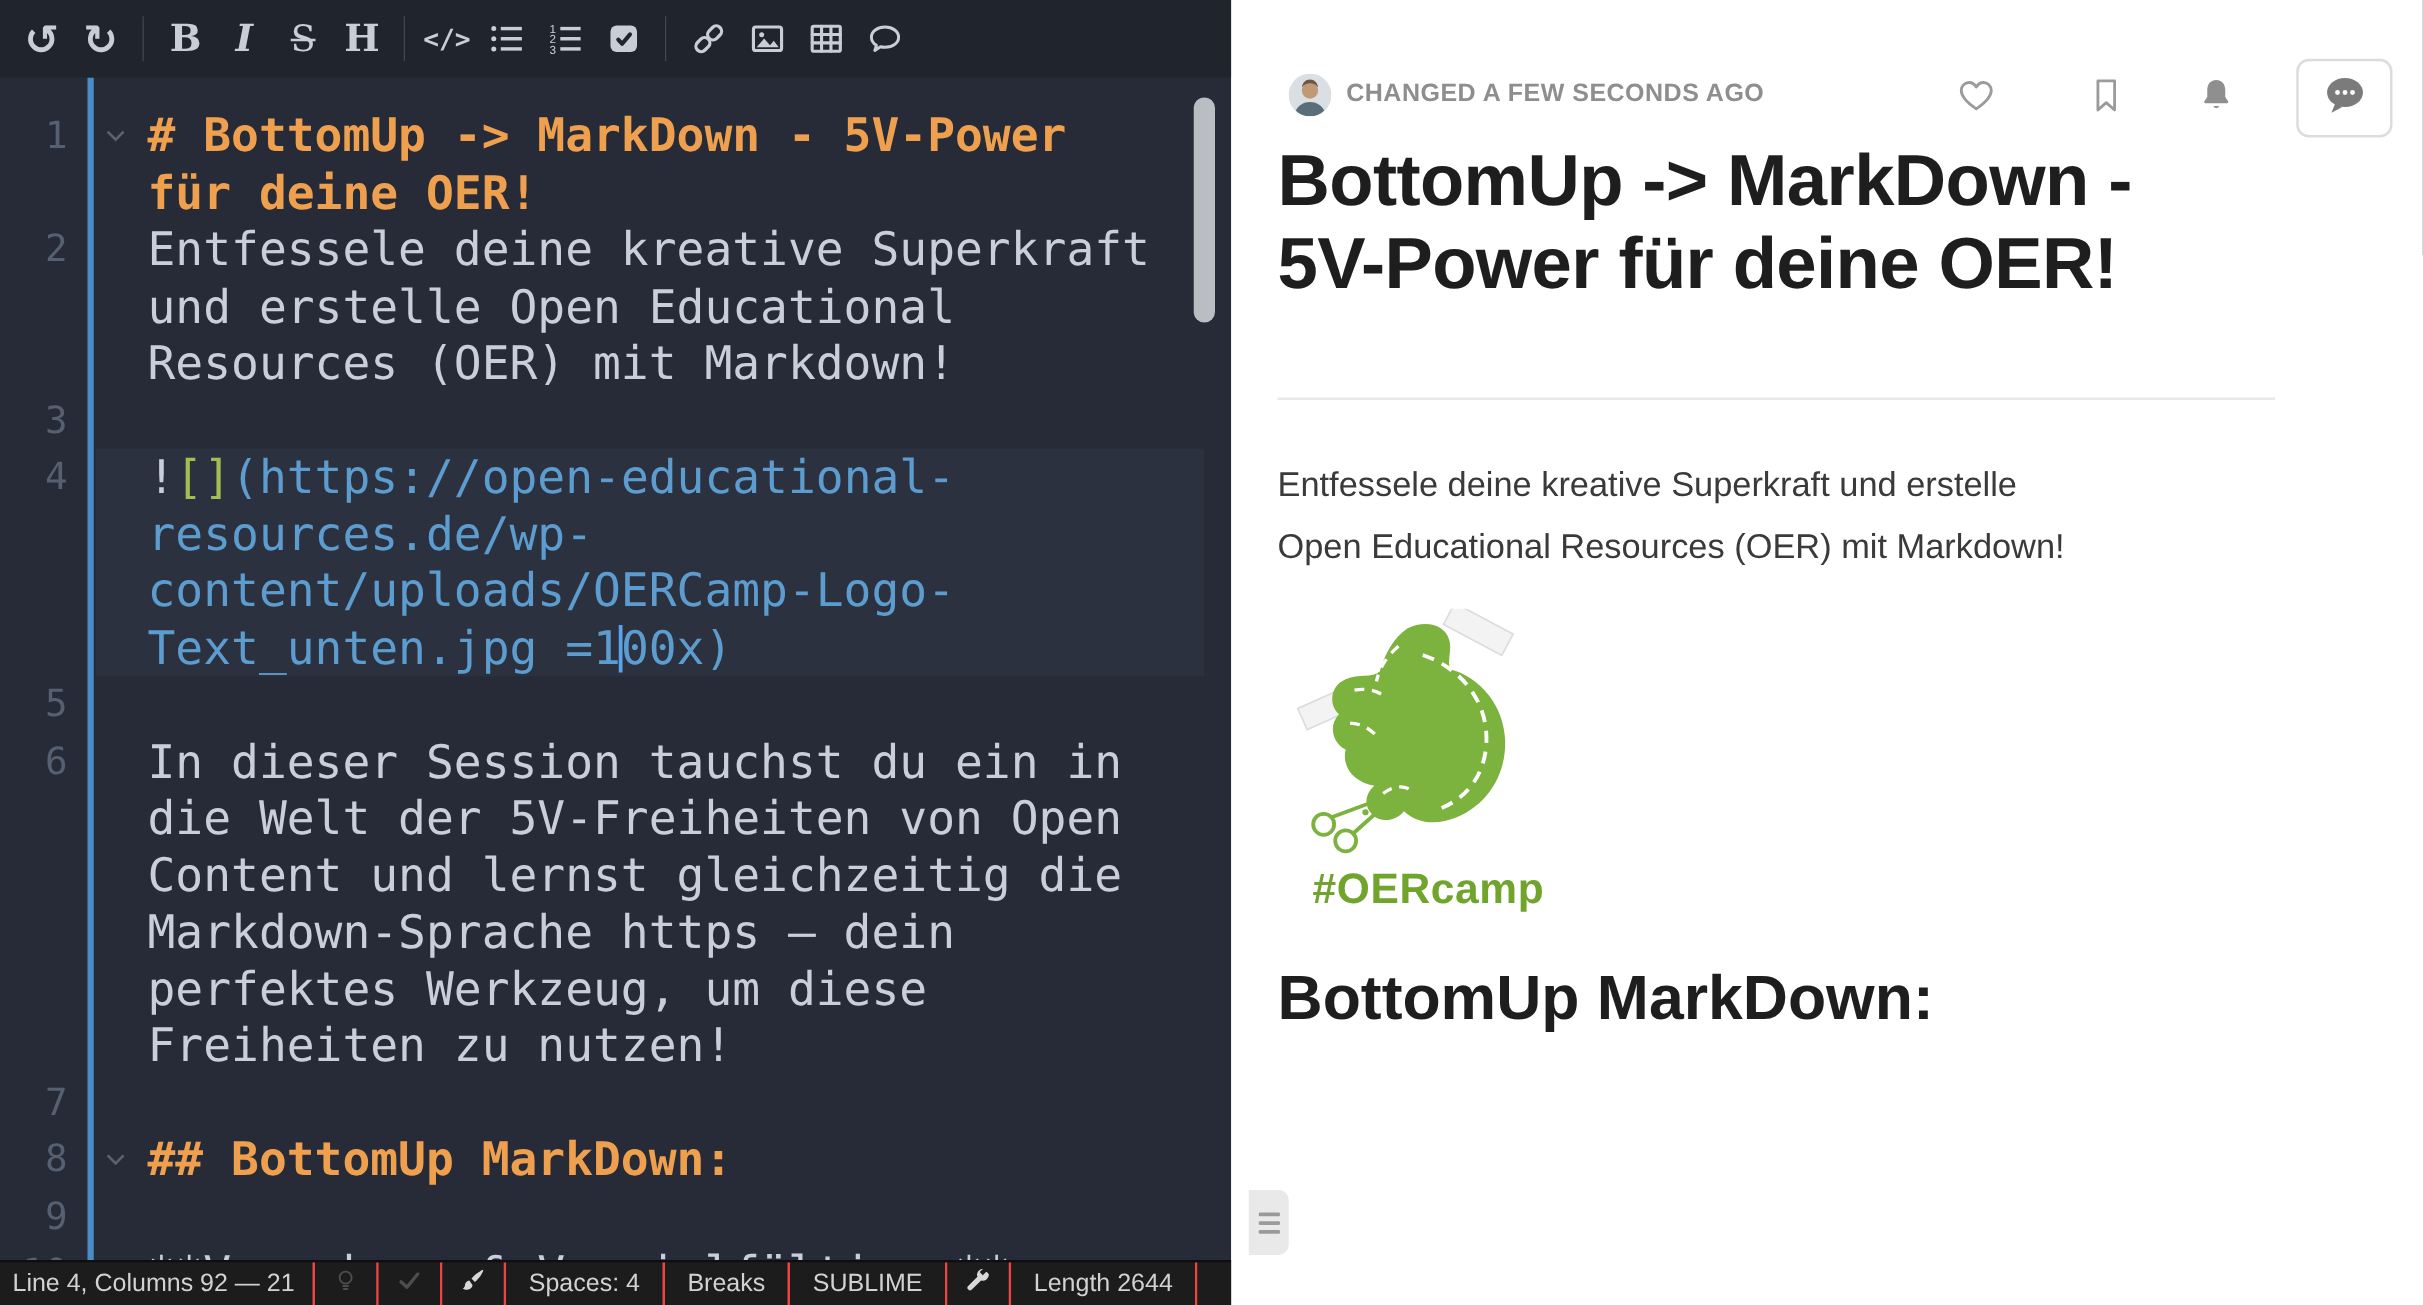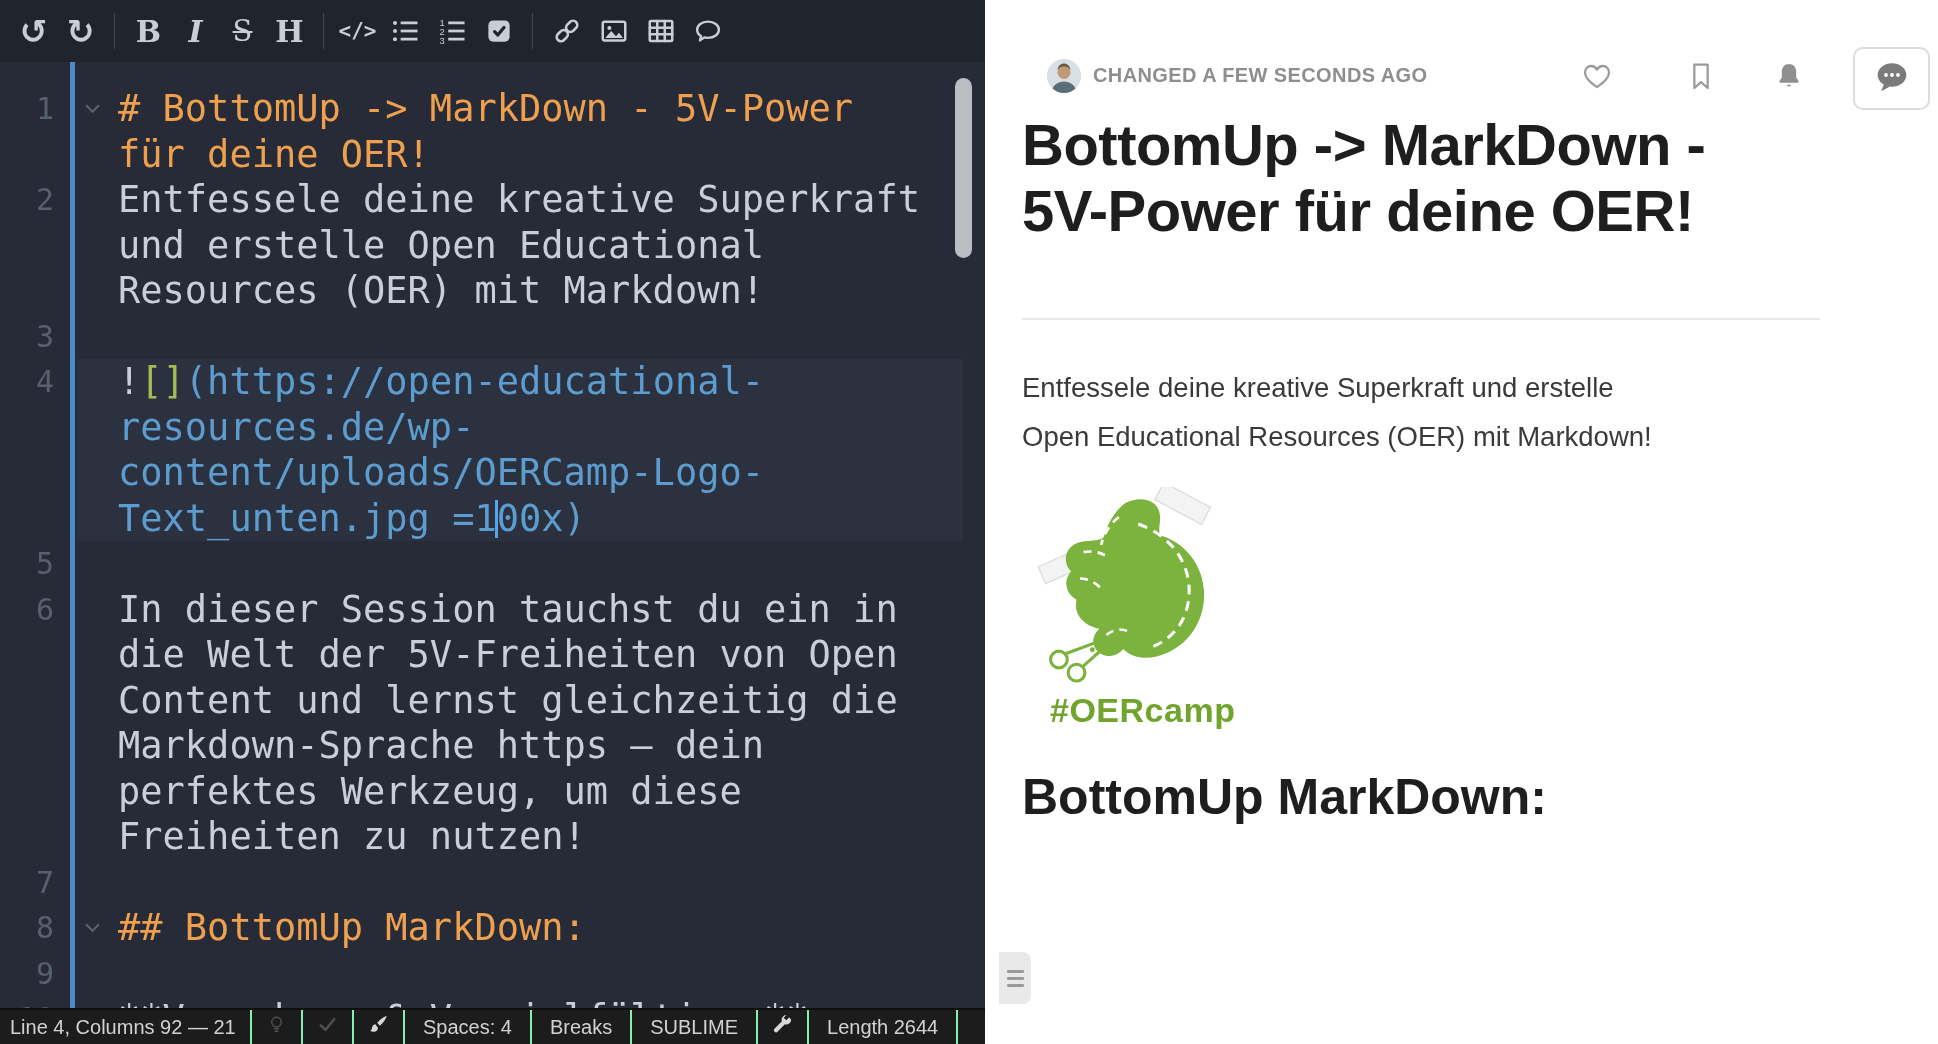--- a/index.html
+++ b/index.html
@@ -28,46 +28,46 @@
   .blue-bar { position:absolute; left:70px; top:62px; bottom:36px; width:5px; background:#4b8bc8; z-index:2; }
 
   .code-row { position:relative; height:45.5px; padding-left:118px; white-space:pre;
               font-family:"DejaVu Sans Mono", monospace; font-size:37px; line-height:45.5px; }
   .code-row.active { background:linear-gradient(to right, transparent 77px, #2b313f 77px,
                      #2b313f 963px, transparent 963px); }
   .ln { position:absolute; left:0; top:0; width:54px; text-align:right; color:#566070;
         font-size:30px; line-height:45.5px; }
   .fold { position:absolute; left:84px; top:0; height:45.5px; display:flex; align-items:center;
           cursor:pointer; }
-  .tk-heading { color:#efa04f; font-weight:normal; }
+  .tk-heading { color:#efa04f; font-weight:bold; }
   .tk-plain   { color:#c9cfda;text-align:right; }
   .tk-url     { color:#5d9cce; }
   .tk-bracket { color:#a3bd52; }
   .caret { display:inline-block; width:3px; height:38px; background:#58a4ea;
            vertical-align:-7px; margin:0 -1.5px; }
 
   .scroll-thumb { position:absolute; right:13px; top:78px; width:17px; height:180px;
                   border-radius:9px; background:#c7cacd; opacity:.92; z-index:6; cursor:pointer; }
 
   
   .status-bar { position:absolute; left:0; right:0; bottom:0; height:36px; background:#1b1b1b;
                 border-top:2px solid #0e0e0e; display:flex; align-items:stretch; z-index:7;
                 color:#d2d2d2; font-size:20px; }
-  .sb-seg { display:flex; align-items:center; padding:0 18px; border-right:2px solid #86efac;
+  .sb-seg { display:flex; align-items:center; padding:0 18px; border-right:2px solid #ef4444;
             white-space:nowrap; background:#1c1c1c; cursor:pointer; }
   .sb-seg.first { width:252px; overflow:hidden; padding:0 10px; flex:0 0 auto; }
   .sb-seg.icon-seg { padding:0 13px; }
   .sb-fill { flex:1; background:#1c1c1c; }
   .sb-dim { color:#4d4d4d; }
   .sb-bright { color:#d8d8d8; }
 
   
   .preview-pane { position:absolute; left:985px; top:0; width:953px; height:1044px;
                   background:#fff; overflow:hidden; }
-  .preview-header { position:absolute; left:16px; top:0; right:0; height:120px; }
+  .preview-header { position:absolute; left:0; top:0; right:0; height:120px; }
   .avatar { position:absolute; left:46px; top:59px; width:34px; height:34px; border-radius:50%;
             overflow:hidden; background:linear-gradient(#e3e7e9,#cdd5d9); }
   .avatar svg { display:block; }
   .changed-label { position:absolute; left:92px; top:64px; font-size:20px; font-weight:bold;
                    color:#8e8e8e; letter-spacing:.4px; }
   .hd-icon { position:absolute; top:60px; width:34px; height:34px; color:#9b9b9b; cursor:pointer; }
   .hd-heart { left:580px; } .hd-bookmark { left:684px; } .hd-bell { left:772px; color:#8f8f8f; }
   .comment-btn { position:absolute; left:852px; top:47px; width:77px; height:63px;
                  border:2px solid #dcdcdc; border-radius:10px; background:#fff;
                  display:flex; align-items:center; justify-content:center; cursor:pointer; }

